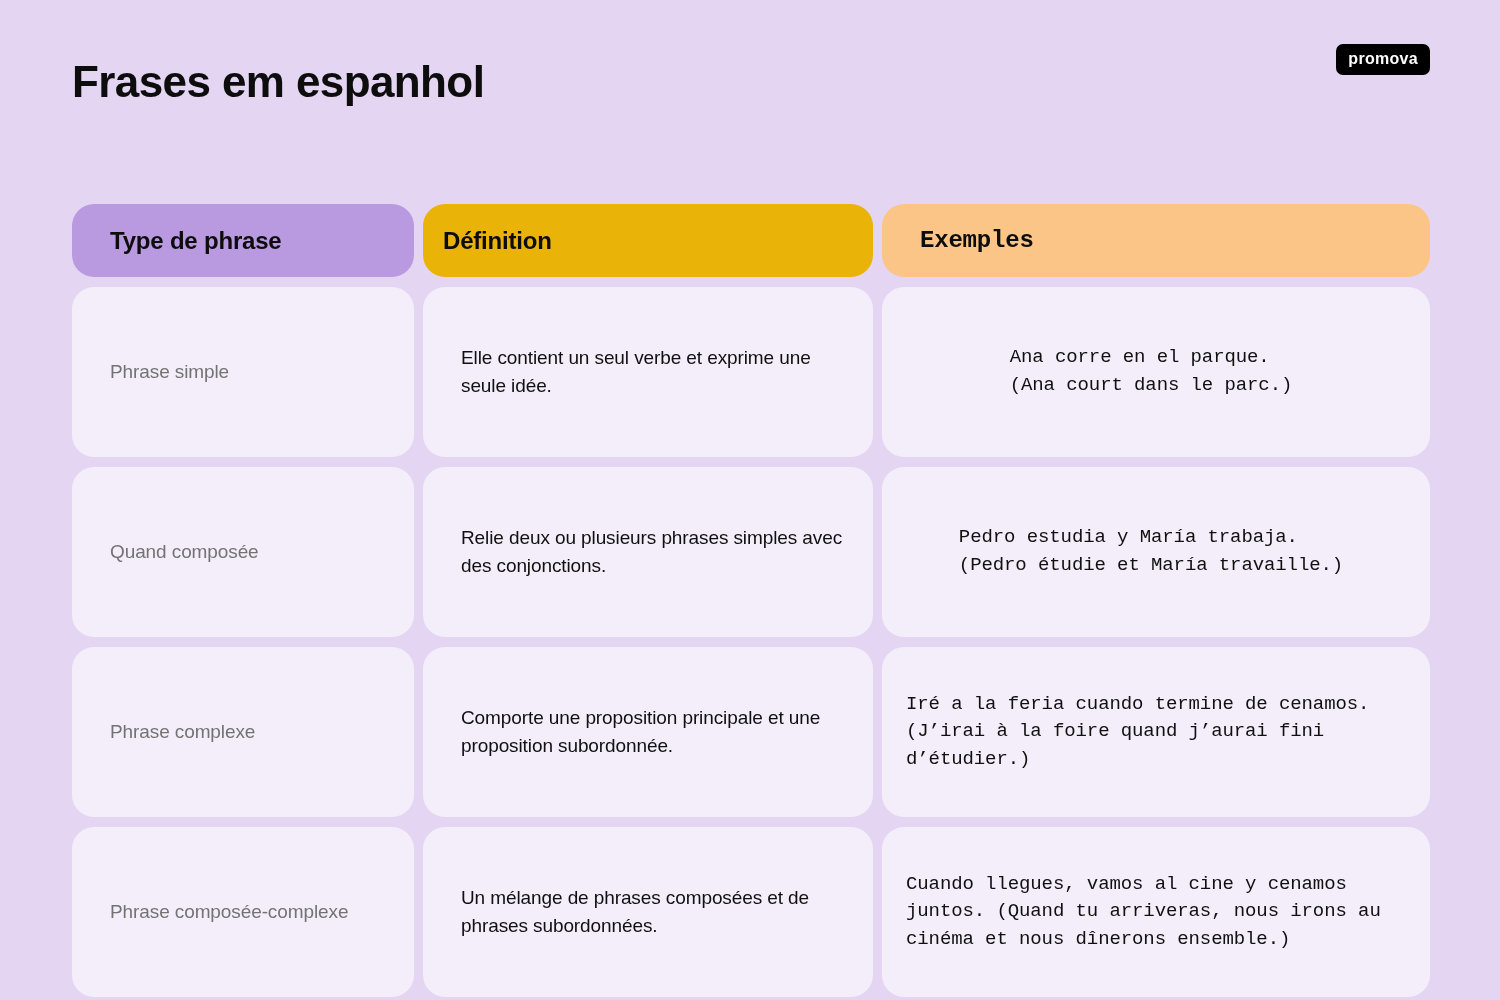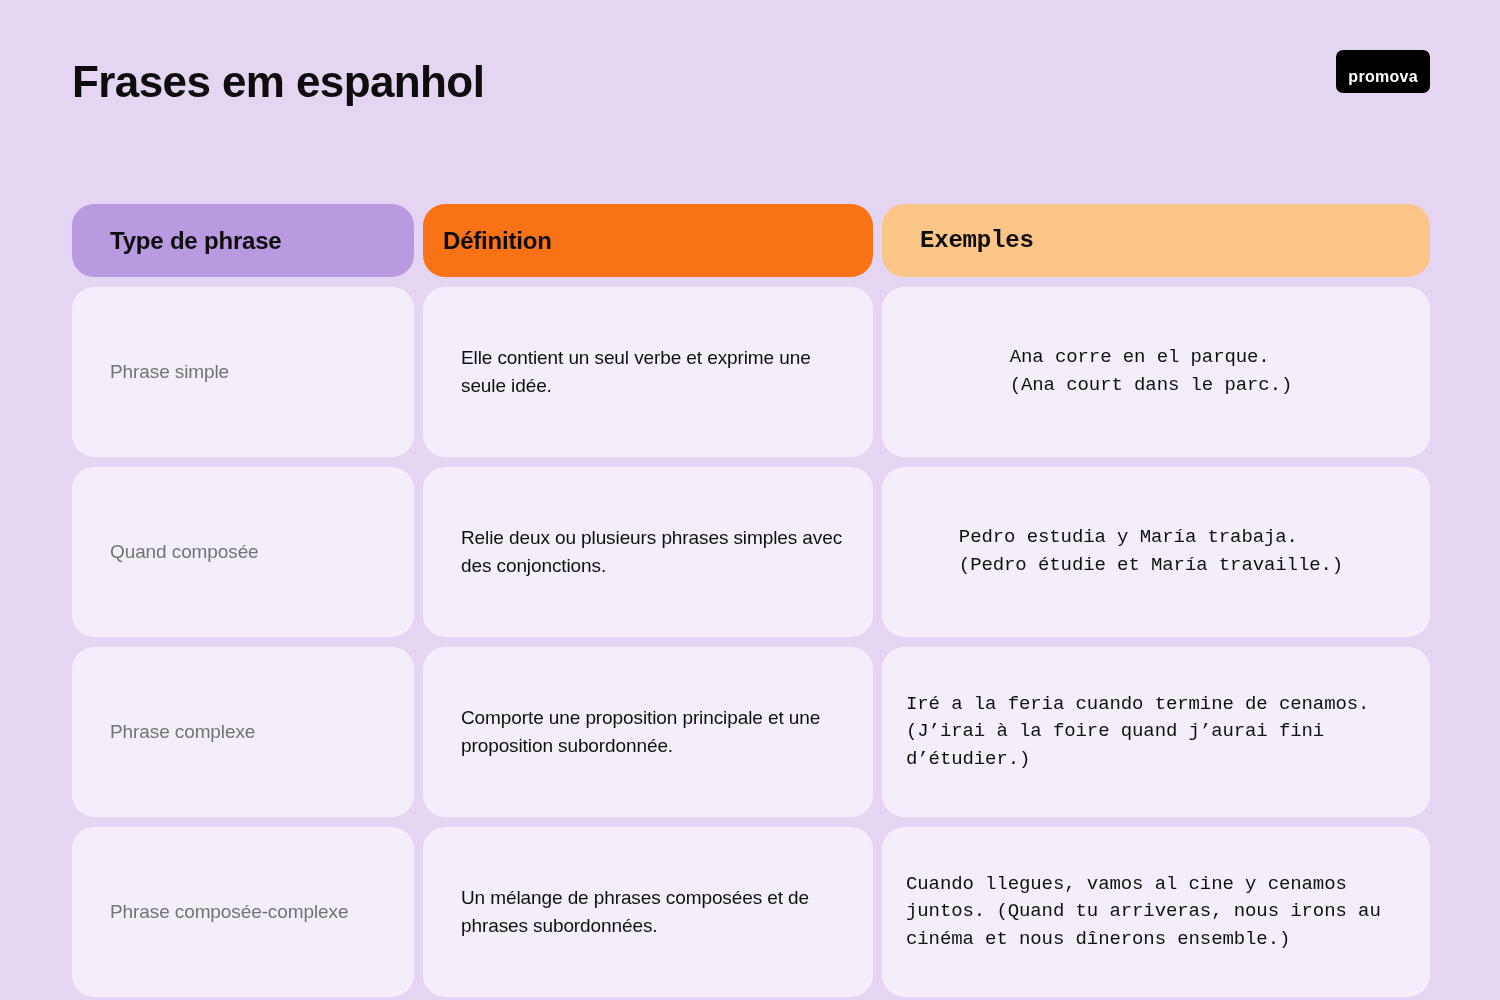--- a/index.html
+++ b/index.html
@@ -31,25 +31,25 @@
     font-weight: 700;
     letter-spacing: -0.6px;
     color: #0d0d0d;
     line-height: 1.1;
     white-space: nowrap;
   }
 
   .brand-logo {
     position: absolute;
     right: 70px;
-    top: 50px;
+    top: 44px;
     background: #000000;
     color: #ffffff;
     border-radius: 7px;
-    padding: 19px 12px 8px 12px;
+    padding: 7px 12px 8px 12px;
     font-size: 16px;
     font-weight: 700;
     letter-spacing: 0.3px;
     line-height: 1;
   }
 
   
   .table {
     position: absolute;
     left: 72px;
@@ -77,21 +77,21 @@
     align-items: center;
     padding: 0 0 0 38px;
     font-size: 24px;
     font-weight: 700;
     color: #0d0d0d;
     letter-spacing: -0.2px;
     margin-top: 46px;
   }
 
   .head-1 { background: #b99ae0; }
-  .head-2 { background: #f97316; padding-left: 20px; }
+  .head-2 { background: #eab308; padding-left: 20px; }
   .head-3 { background: #fbc588; }
 
   .cell {
     background: #f4eefb;
     border-radius: 22px;
     min-height: 170px;
     display: flex;
     align-items: center;
     padding: 14px 28px 14px 38px;
   }

